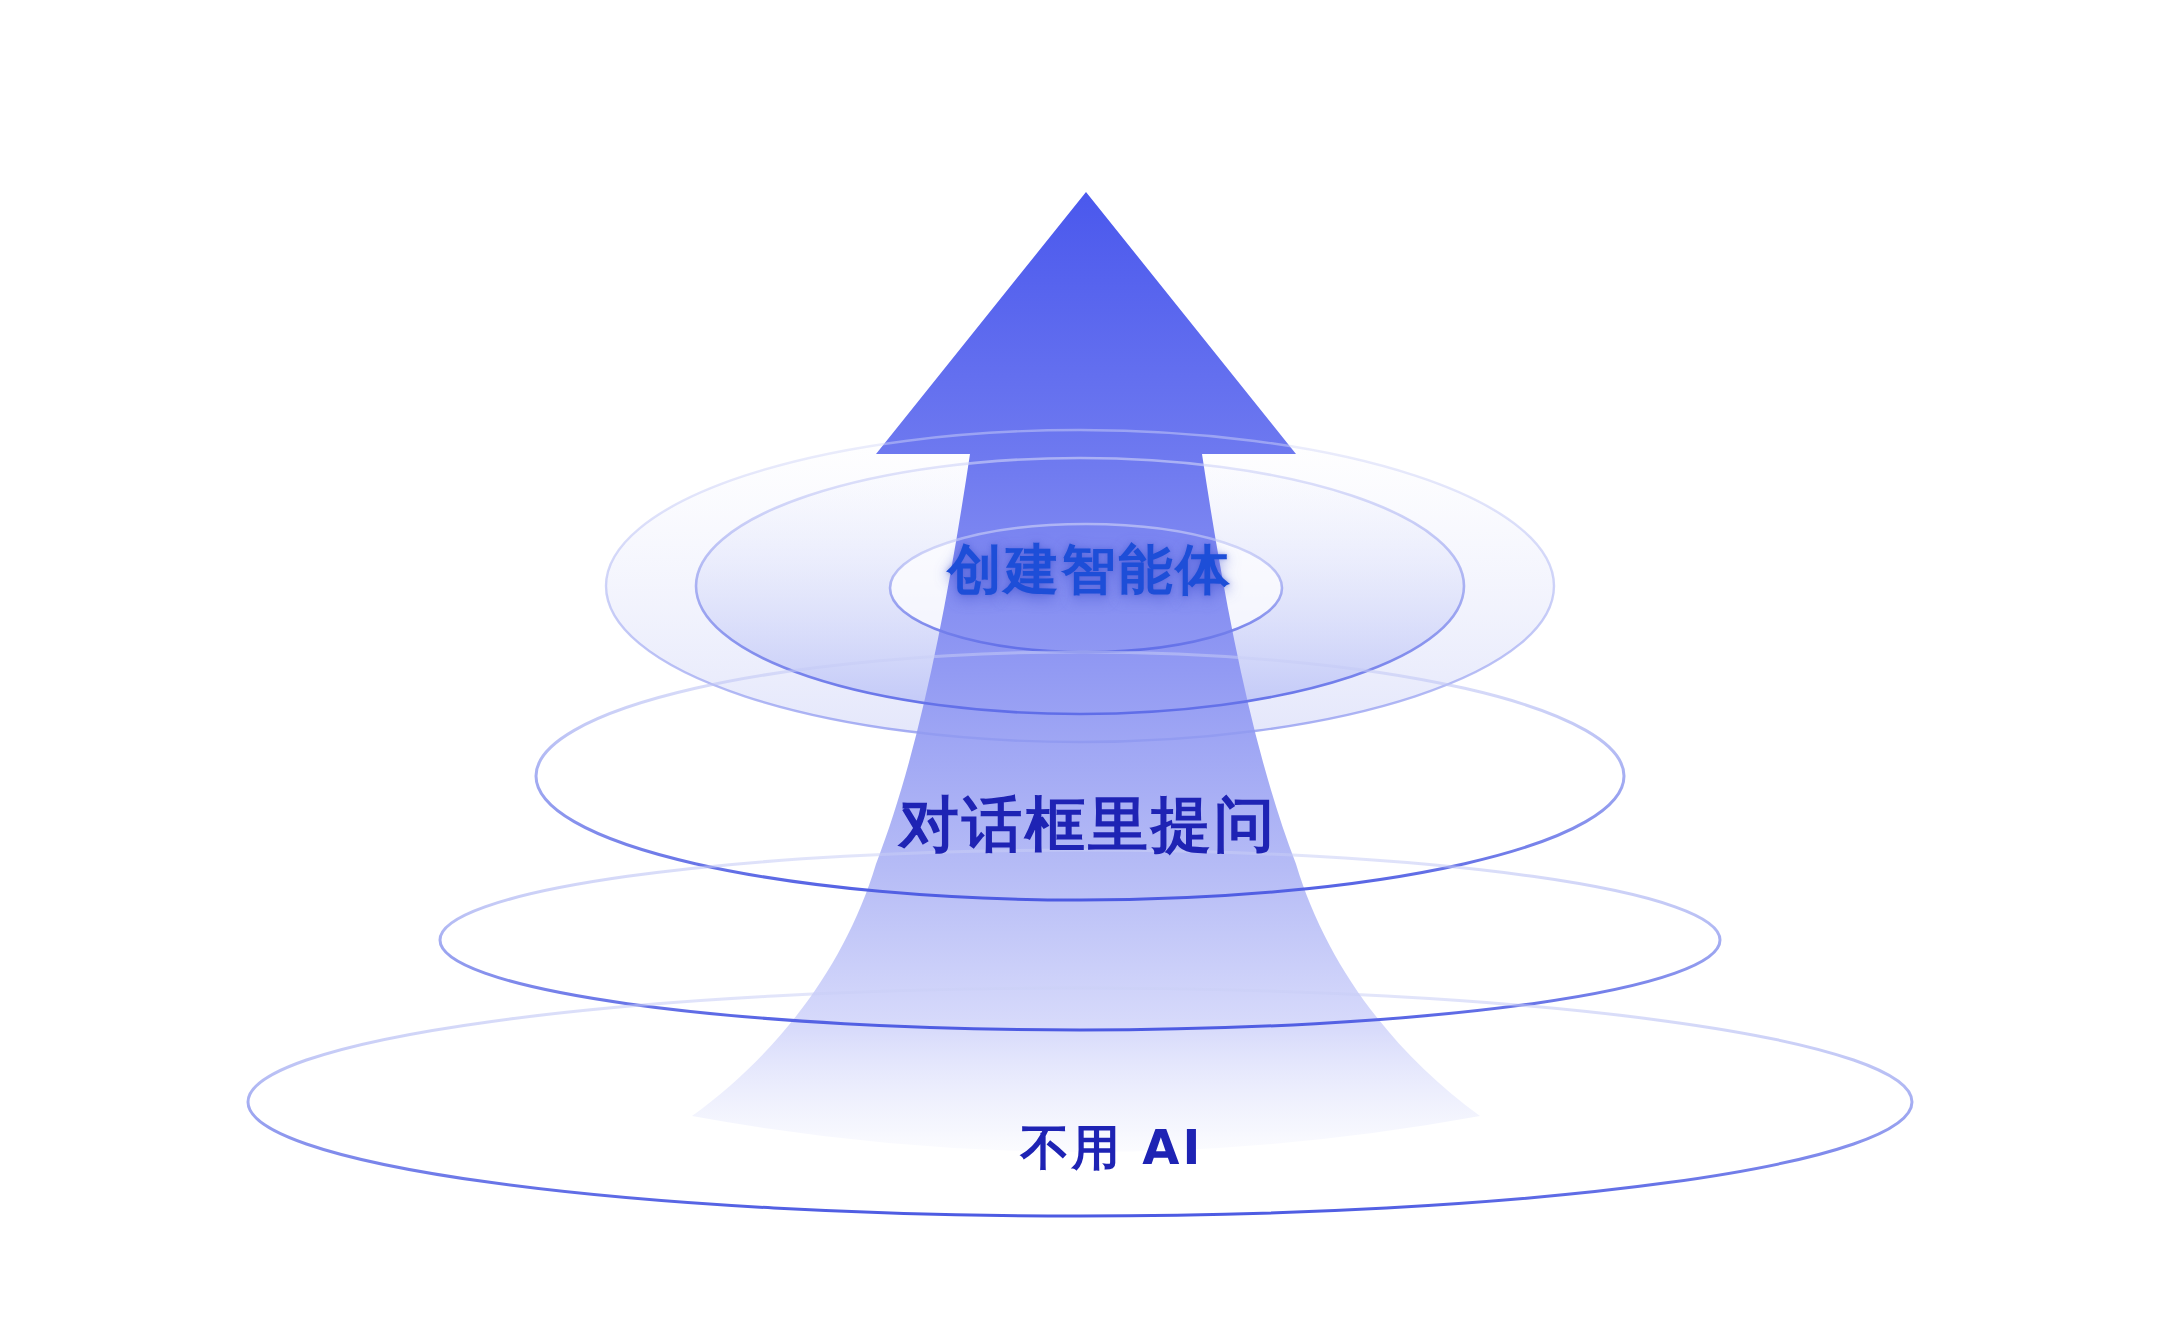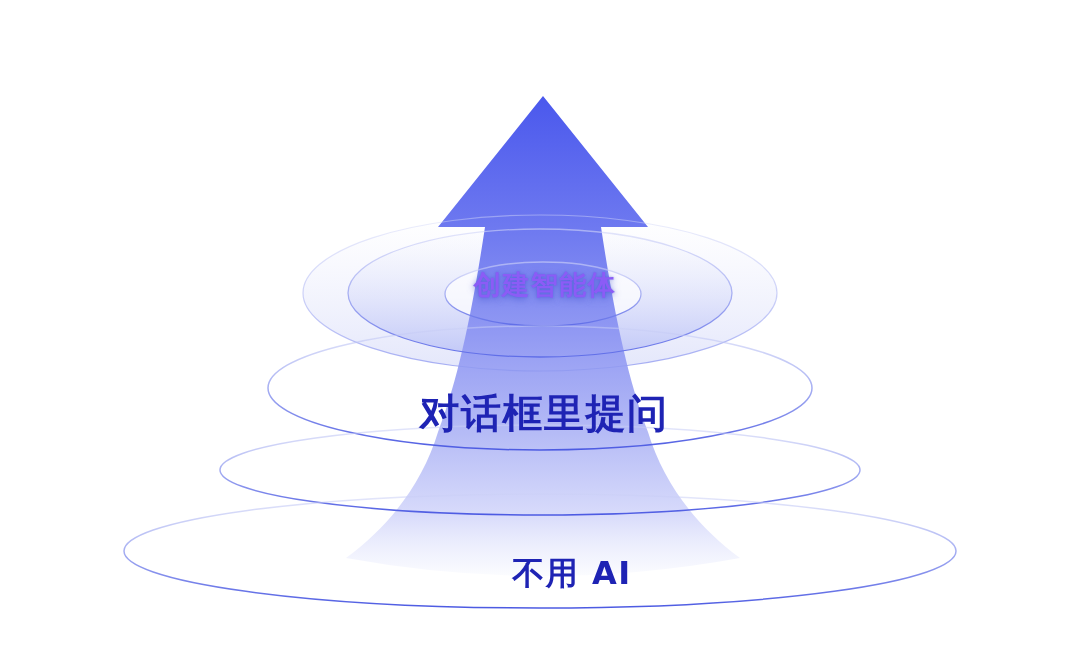--- a/index.html
+++ b/index.html
@@ -14,27 +14,27 @@
   .lvl-label{
     position:absolute;
     transform:translate(-50%,-50%);
     white-space:nowrap;
     font-weight:700;
     letter-spacing:1.5px;
     color:#1e23b4;
     user-select:none;
   }
   .lvl-top{
-    color:#8b5cf6;
+    color:#1d4ed8;
     font-size:27px;
     text-shadow:0 2px 7px rgba(72,88,210,0.75), 0 0 2px rgba(72,88,210,0.45);
   }
-  .lvl-3{font-size:40px; top:413px; left:544px;}
+  .lvl-3{font-size:30px; top:413px; left:544px;}
   .lvl-2{font-size:28px; top:487px; left:546px;}
-  .lvl-1{font-size:32px; top:574px; left:572px;}
+  .lvl-1{font-size:24px; top:574px; left:556px;}
   .lvl-4{top:285px; left:545px;}
 </style>
 </head>
 <body>
 
 <div class="stage">
   <svg width="1080" height="669" viewBox="0 0 1080 669">
     <defs>
       <linearGradient id="arrowGrad" gradientUnits="userSpaceOnUse" x1="0" y1="96" x2="0" y2="595">
         <stop offset="0" stop-color="#4a58ed"></stop>

